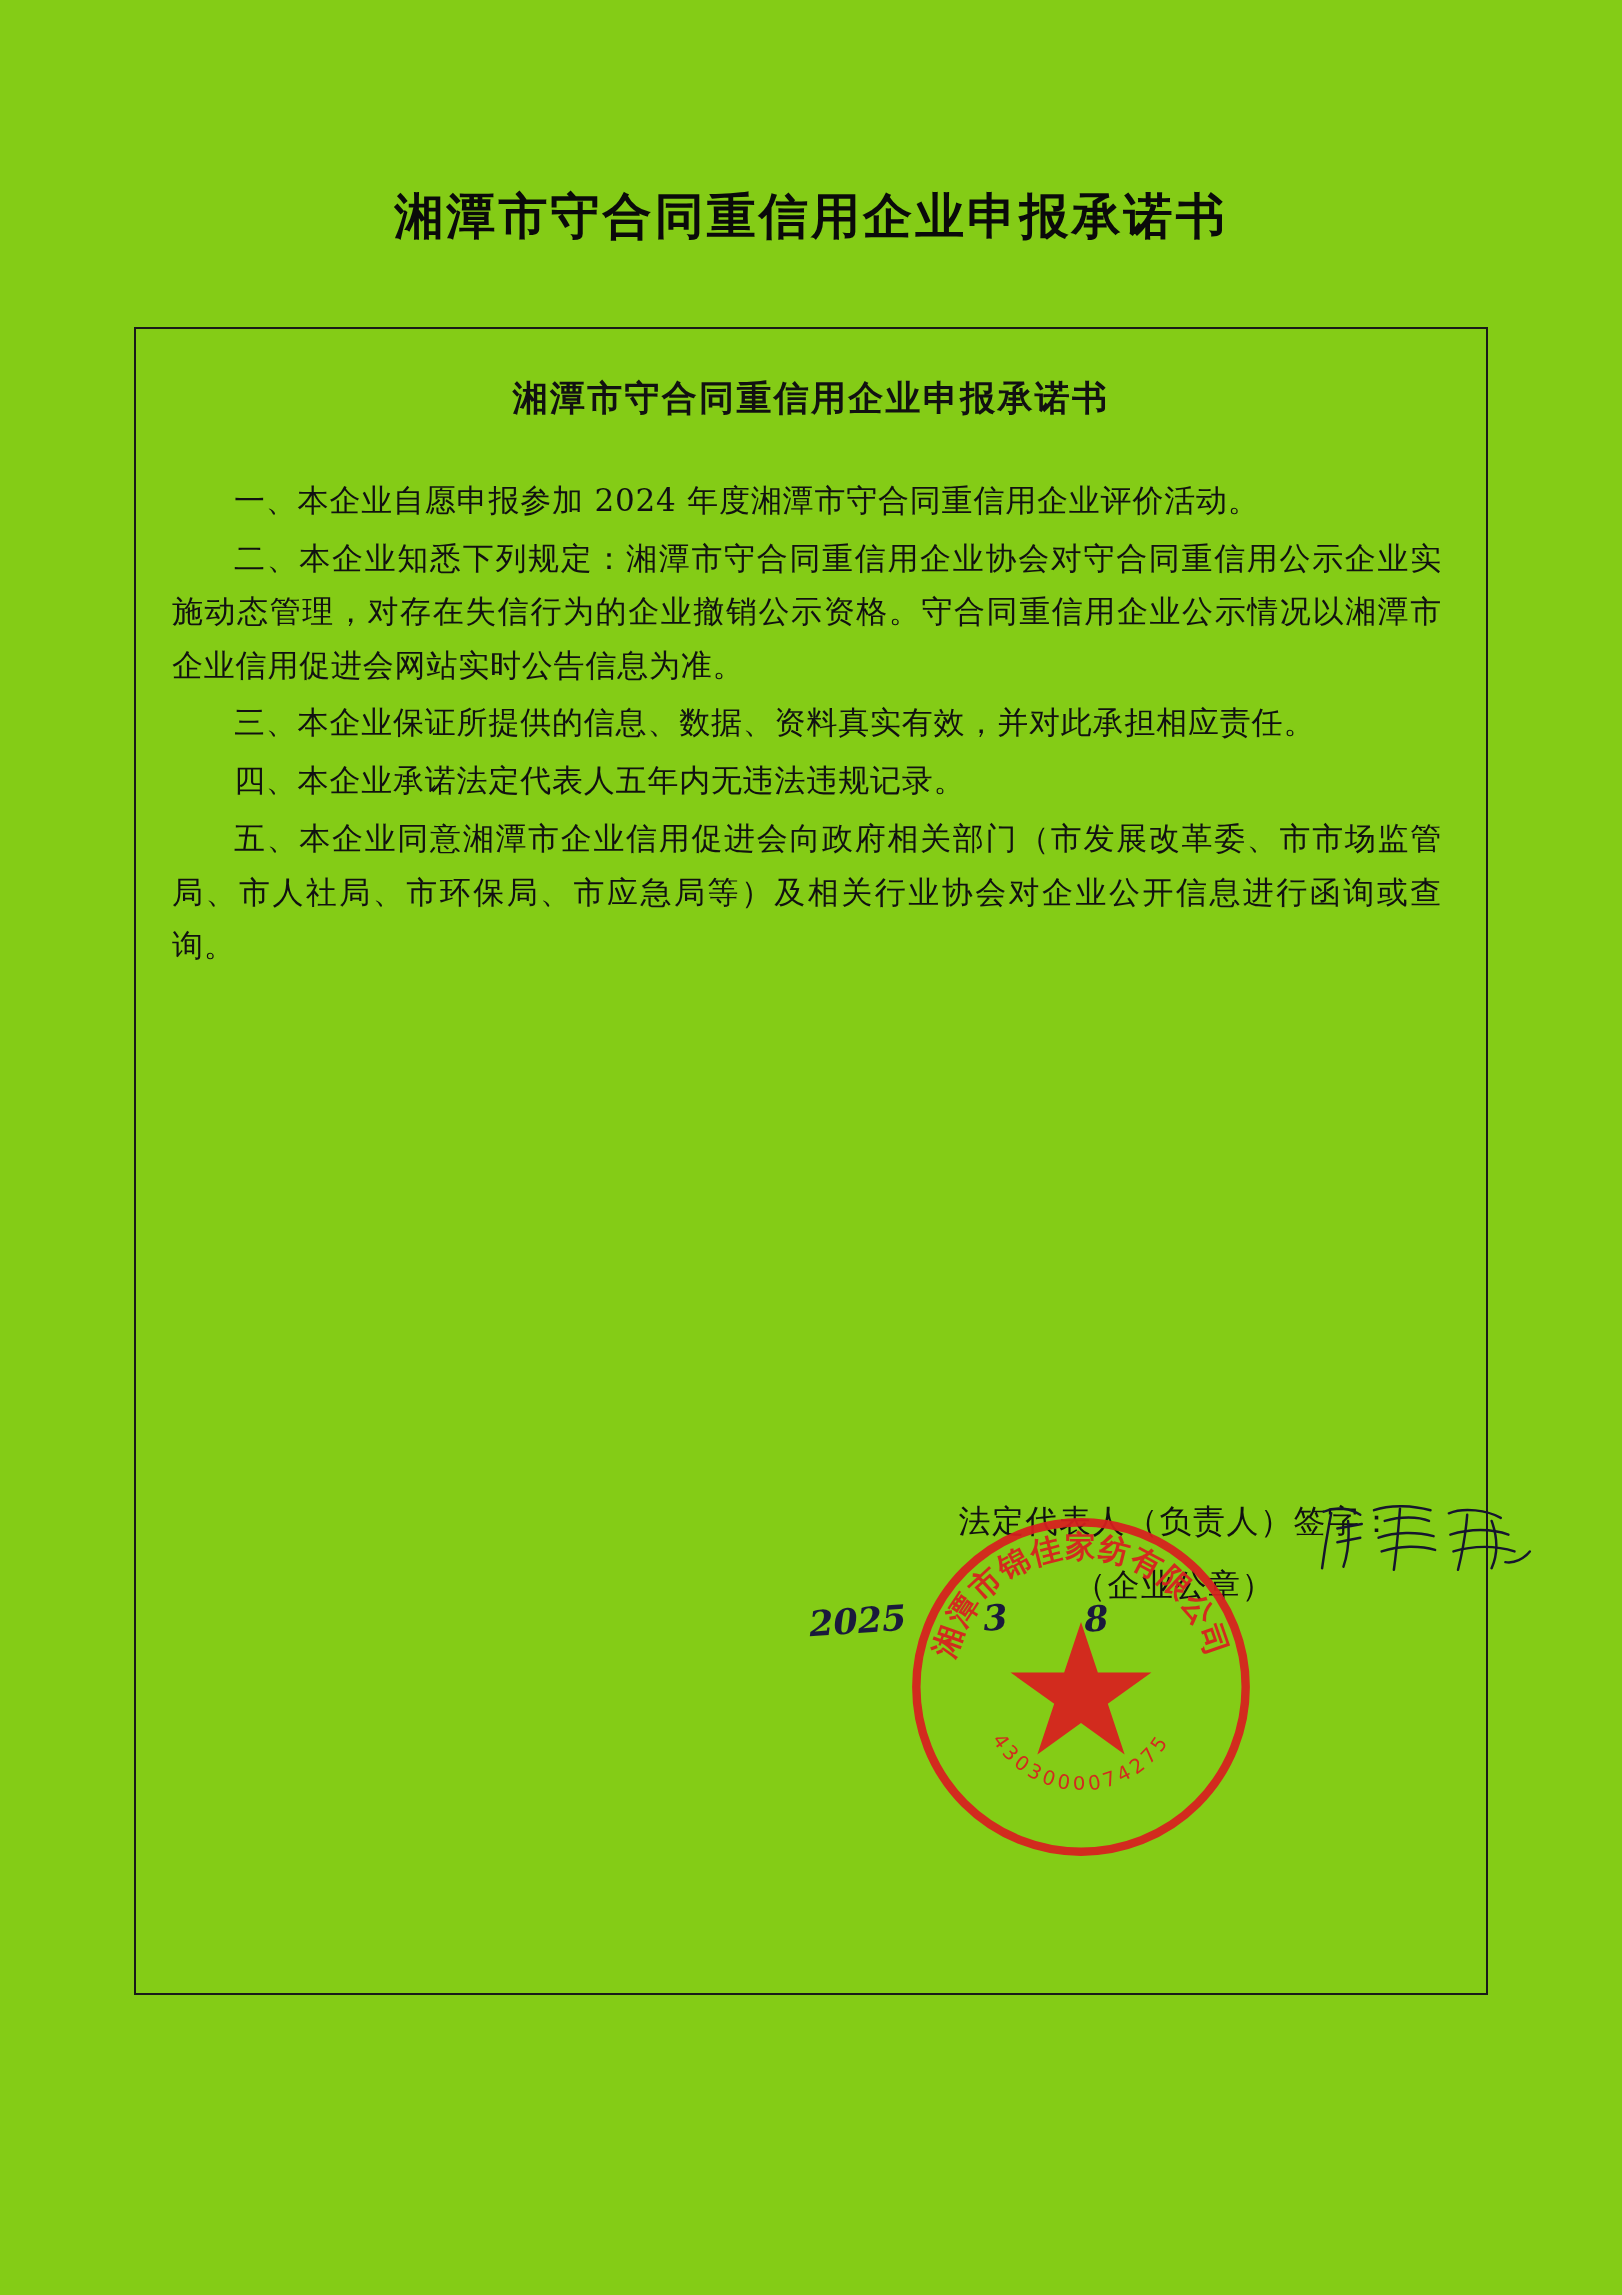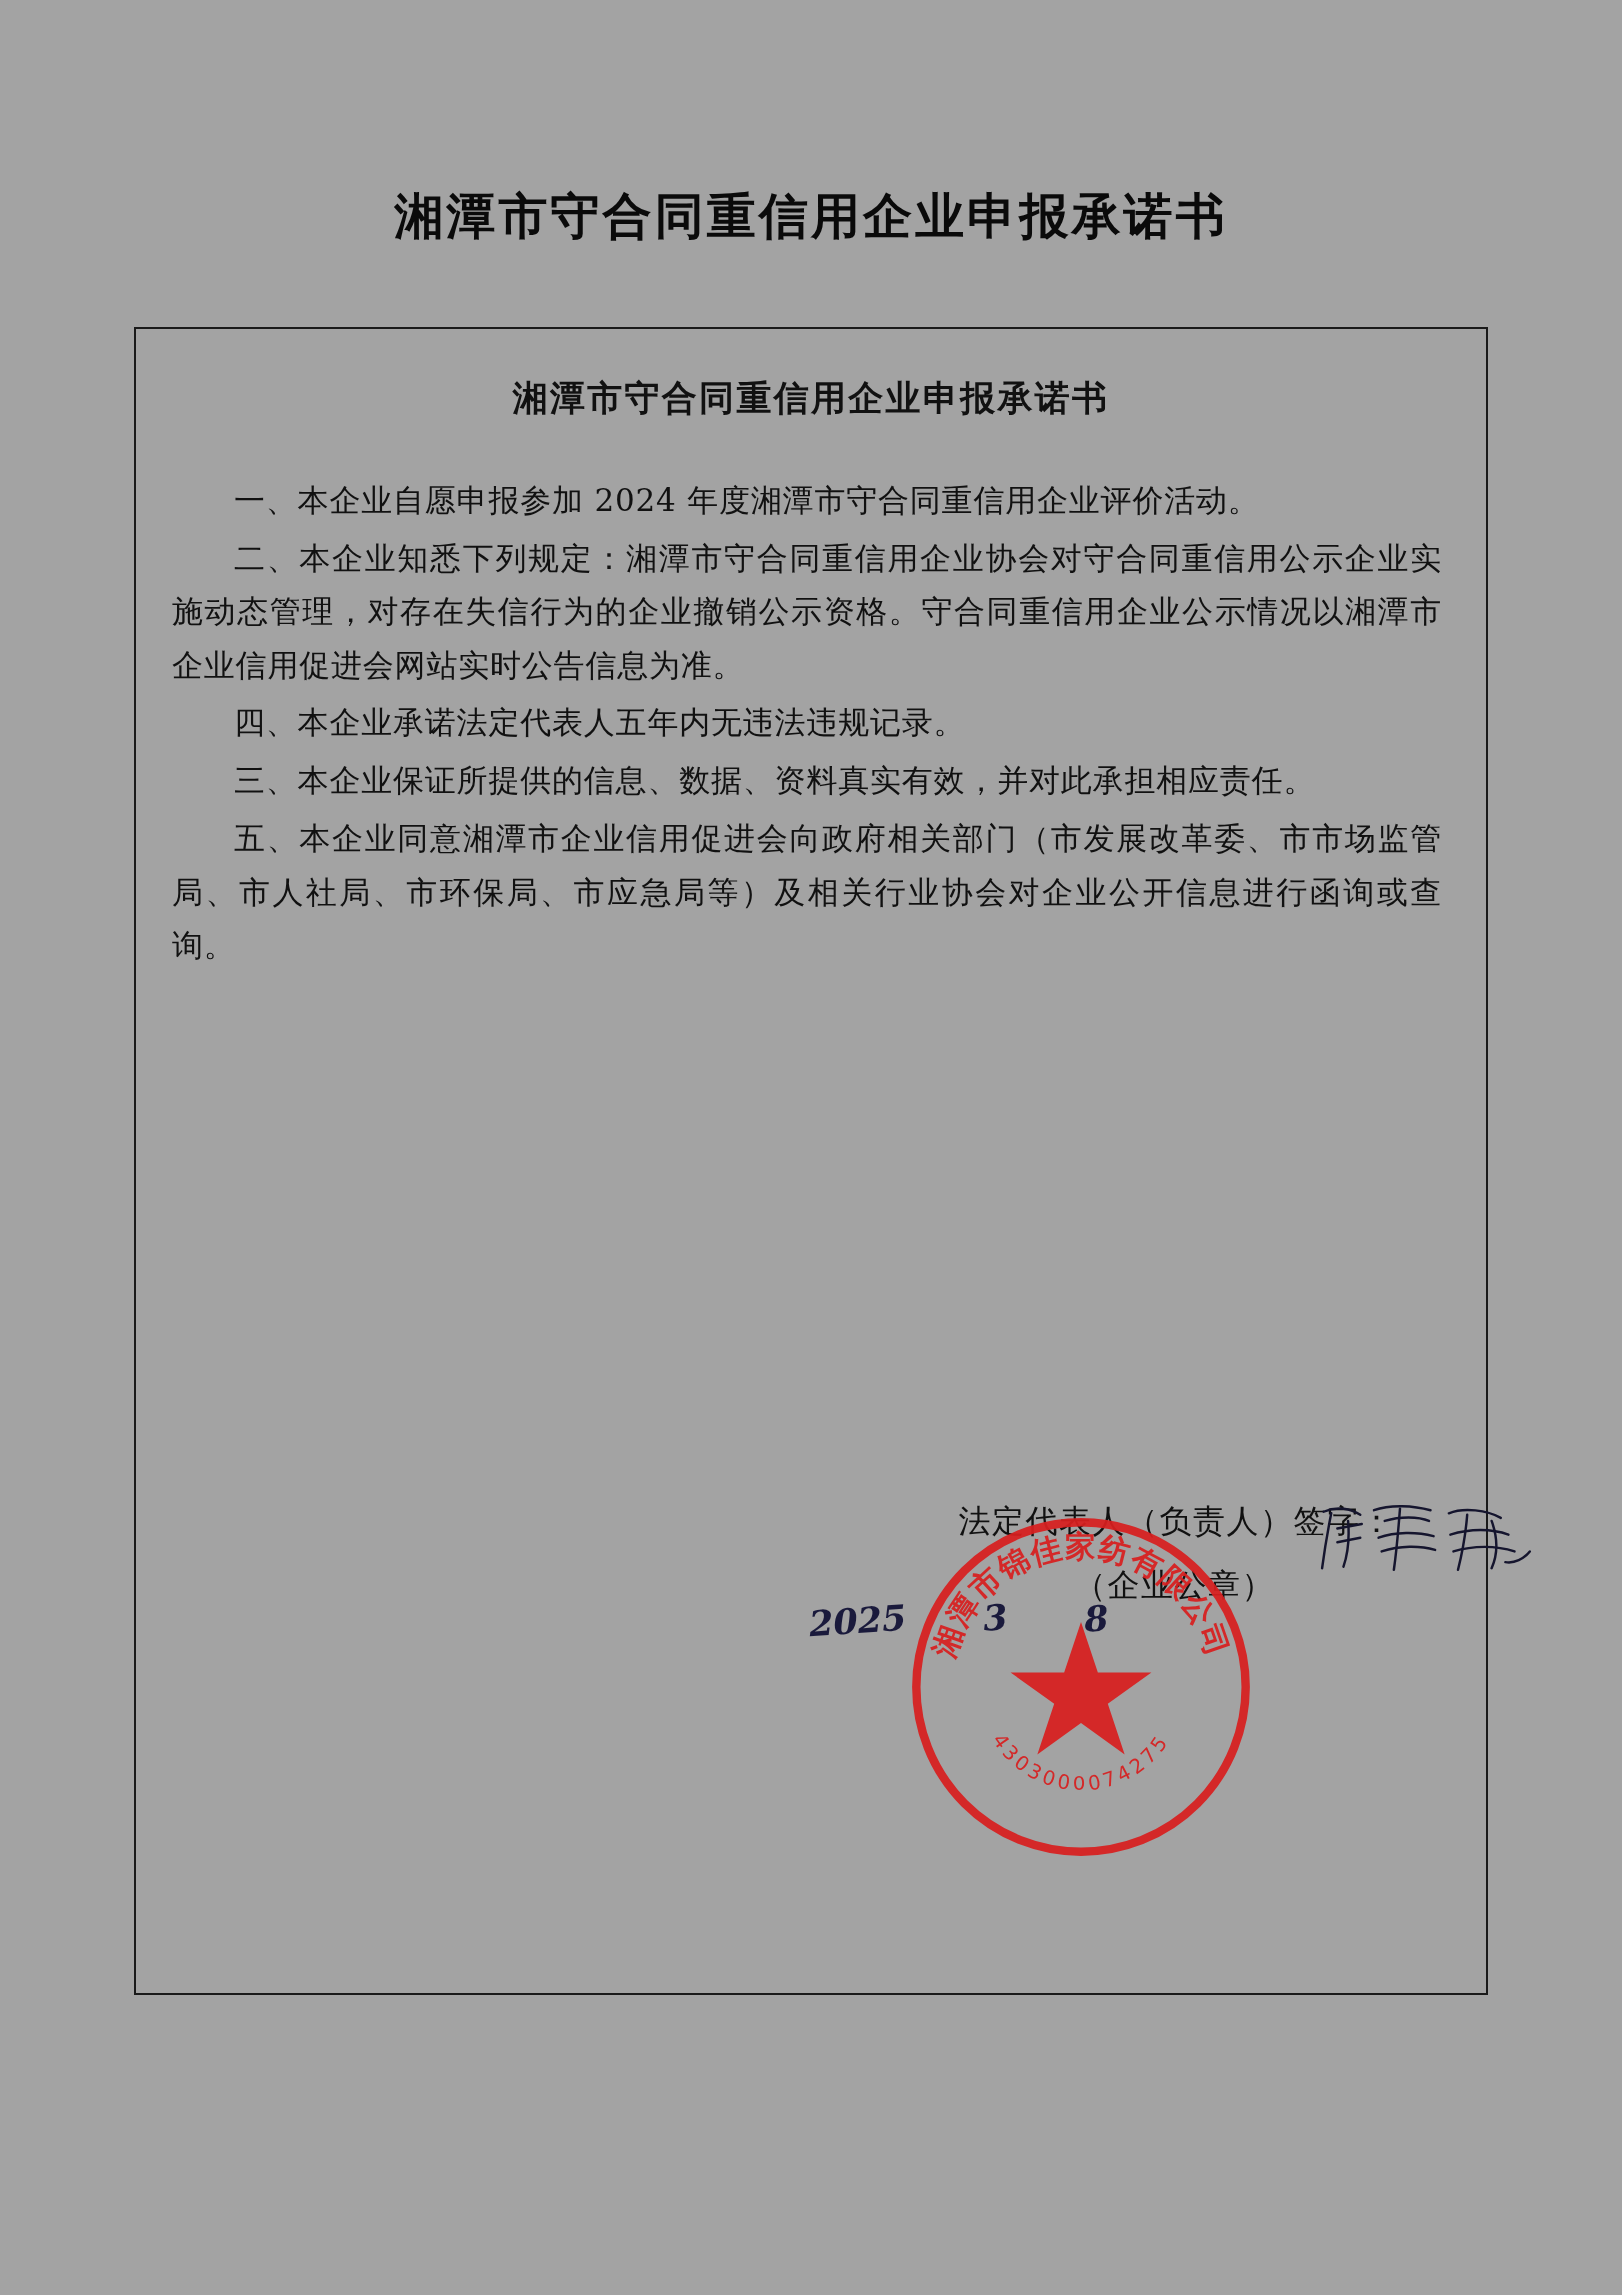--- a/index.html
+++ b/index.html
@@ -12,21 +12,21 @@
     height: 2295px;
     font-family: "DejaVu Serif", "Liberation Serif", serif;
     color: #111;
     position: relative;
     overflow: hidden;
   }
 
   .page {
     position: absolute;
     inset: 0;
-    background: #a3a3a3;
+    background: #84cc16;
   }
 
   .doc-title {
     position: absolute;
     top: 184px;
     left: 0;
     width: 100%;
     text-align: center;
     font-size: 49px;
     font-weight: 700;
@@ -157,22 +157,22 @@
 
   <div class="doc-title">湘潭市守合同重信用企业申报承诺书</div>
 
   <div class="frame">
 
     <div class="inner-title">湘潭市守合同重信用企业申报承诺书</div>
 
     <div class="body-text">
       <p>一、本企业自愿申报参加 2024 年度湘潭市守合同重信用企业评价活动。</p>
       <p>二、本企业知悉下列规定：湘潭市守合同重信用企业协会对守合同重信用公示企业实施动态管理，对存在失信行为的企业撤销公示资格。守合同重信用企业公示情况以湘潭市企业信用促进会网站实时公告信息为准。</p>
+      <p>三、本企业保证所提供的信息、数据、资料真实有效，并对此承担相应责任。</p>
       <p>四、本企业承诺法定代表人五年内无违法违规记录。</p>
-      <p>三、本企业保证所提供的信息、数据、资料真实有效，并对此承担相应责任。</p>
       <p>五、本企业同意湘潭市企业信用促进会向政府相关部门（市发展改革委、市市场监管局、市人社局、市环保局、市应急局等）及相关行业协会对企业公开信息进行函询或查询。</p>
     </div>
 
     <div class="sign-block">
       <div class="sign-line">法定代表人（负责人）签字：</div>
       <div class="sign-line indent1">（企业公章）</div>
     </div>
 
     <div class="hand-date">
       <span class="hd-year">2025</span>

